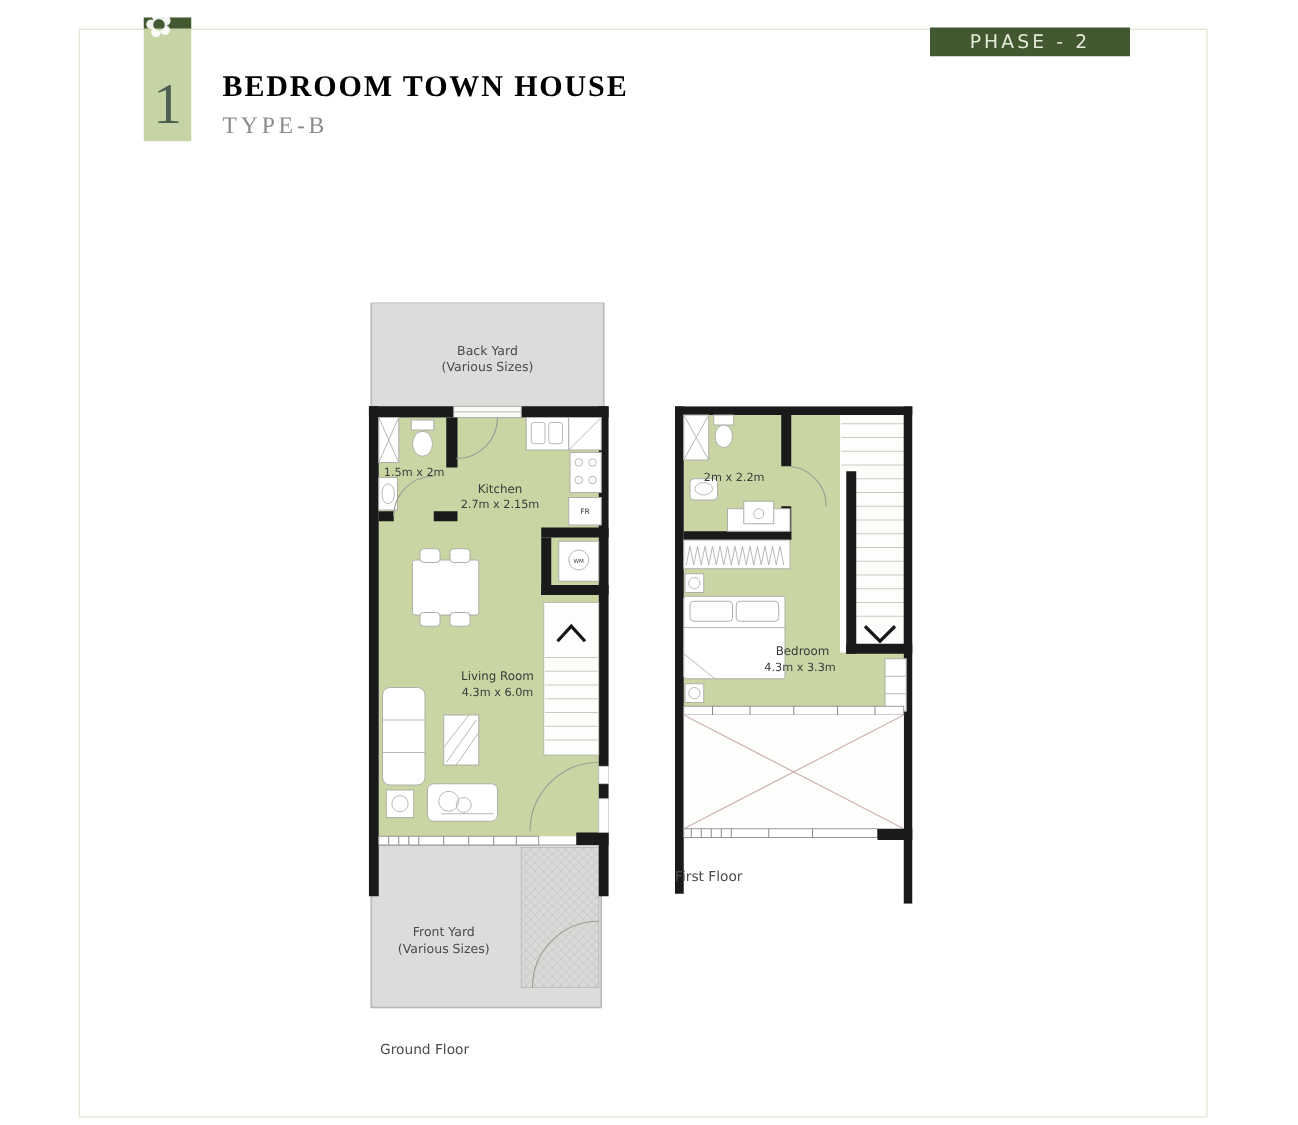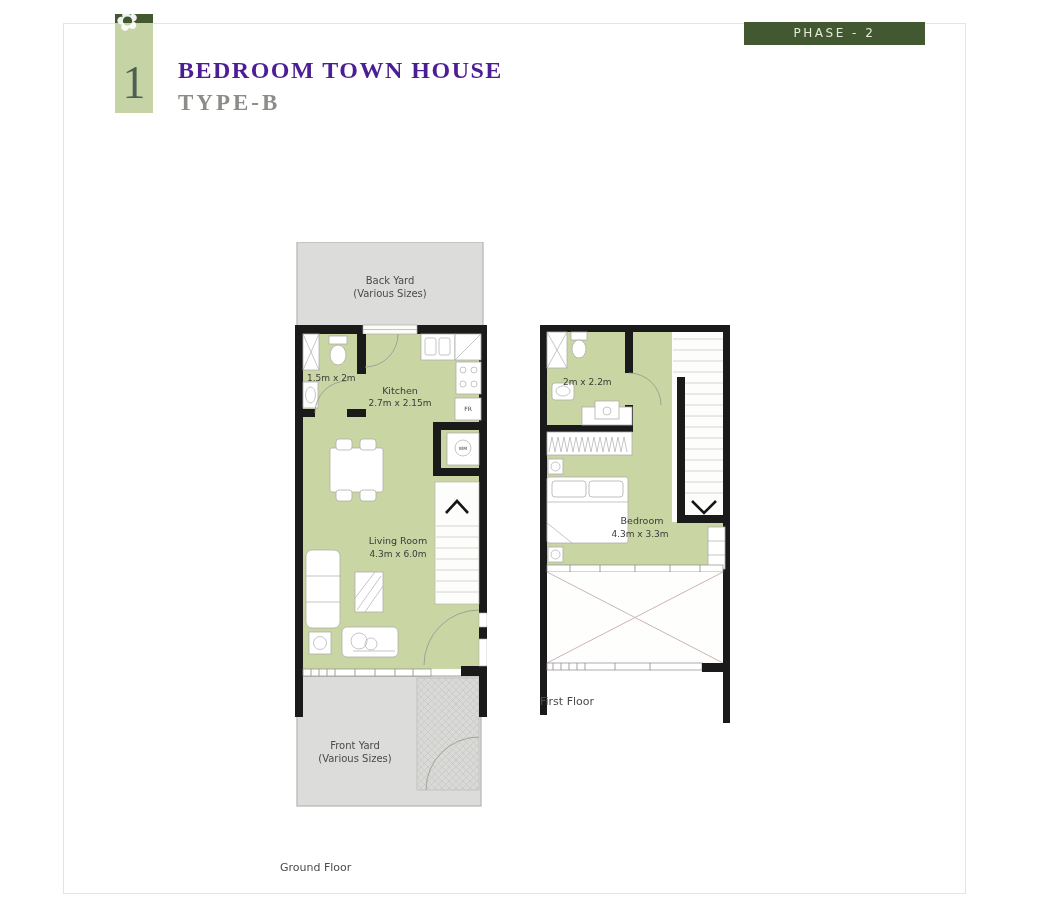--- a/index.html
+++ b/index.html
@@ -9,30 +9,30 @@
                border:1px solid #e4e6d6;pointer-events:none;}
   
   .badge{position:absolute;left:115px;top:14px;width:38px;height:99px;}
   .badge-bar{position:absolute;left:0;top:0;width:38px;height:9px;background:#415831;}
   .badge-body{position:absolute;left:0;top:9px;width:38px;height:90px;background:#c6d3a4;}
   .flower{position:absolute;left:1px;top:-7px;font-size:27px;color:rgba(255,255,255,.92);
           transform:rotate(-14deg);line-height:1;}
   .badge-num{position:absolute;left:0;bottom:7px;width:38px;text-align:center;
              font-family:"Liberation Serif",serif;font-size:46px;line-height:1;color:#4c5f52;}
   .title{position:absolute;left:178px;top:57px;font-family:"Liberation Serif",serif;
-         font-size:24px;font-weight:700;letter-spacing:1.5px;color:#4c1d95;}
+         font-size:24px;font-weight:700;letter-spacing:1.5px;color:#000000;}
   .subtitle{position:absolute;left:178px;top:90px;font-family:"Liberation Serif",serif;
-            font-size:23px;font-weight:700;letter-spacing:3px;color:#8c8c89;}
-  .phase{position:absolute;left:744px;top:22px;width:181px;height:23px;background:#415831;
-         color:#e5e9d8;font-size:12px;letter-spacing:2.5px;text-align:center;line-height:23px;}
+            font-size:19px;font-weight:400;letter-spacing:3px;color:#8c8c89;}
+  .phase{position:absolute;left:744px;top:22px;width:160px;height:23px;background:#415831;
+         color:#e5e9d8;font-size:15px;letter-spacing:2.5px;text-align:center;line-height:23px;}
   
   .gf-svg{position:absolute;left:295px;top:242px;}
   .ff-svg{position:absolute;left:540px;top:325px;}
   .caption{position:absolute;font-size:11px;color:#4b4b4b;}
-  .cap-gf{left:280px;top:833px;margin-top:28px;}
+  .cap-gf{left:304px;top:833px;}
   .cap-ff{left:540px;top:695px;}
   svg text{font-family:"DejaVu Sans",sans-serif;fill:#3b3b3b;}
   .room-lbl{font-size:9.5px;}
   .dim-lbl{font-size:9px;}
   .yard-lbl{font-size:10px;fill:#4a4a4a;}
   .tiny-lbl{font-size:6px;}
   .micro-lbl{font-size:4.5px;}
   .wall{fill:#1a1a1a;}
   .furn{fill:#ffffff;stroke:#aeaeab;stroke-width:.8;}
   .thin{stroke:#aeaeab;stroke-width:.7;fill:none;}

